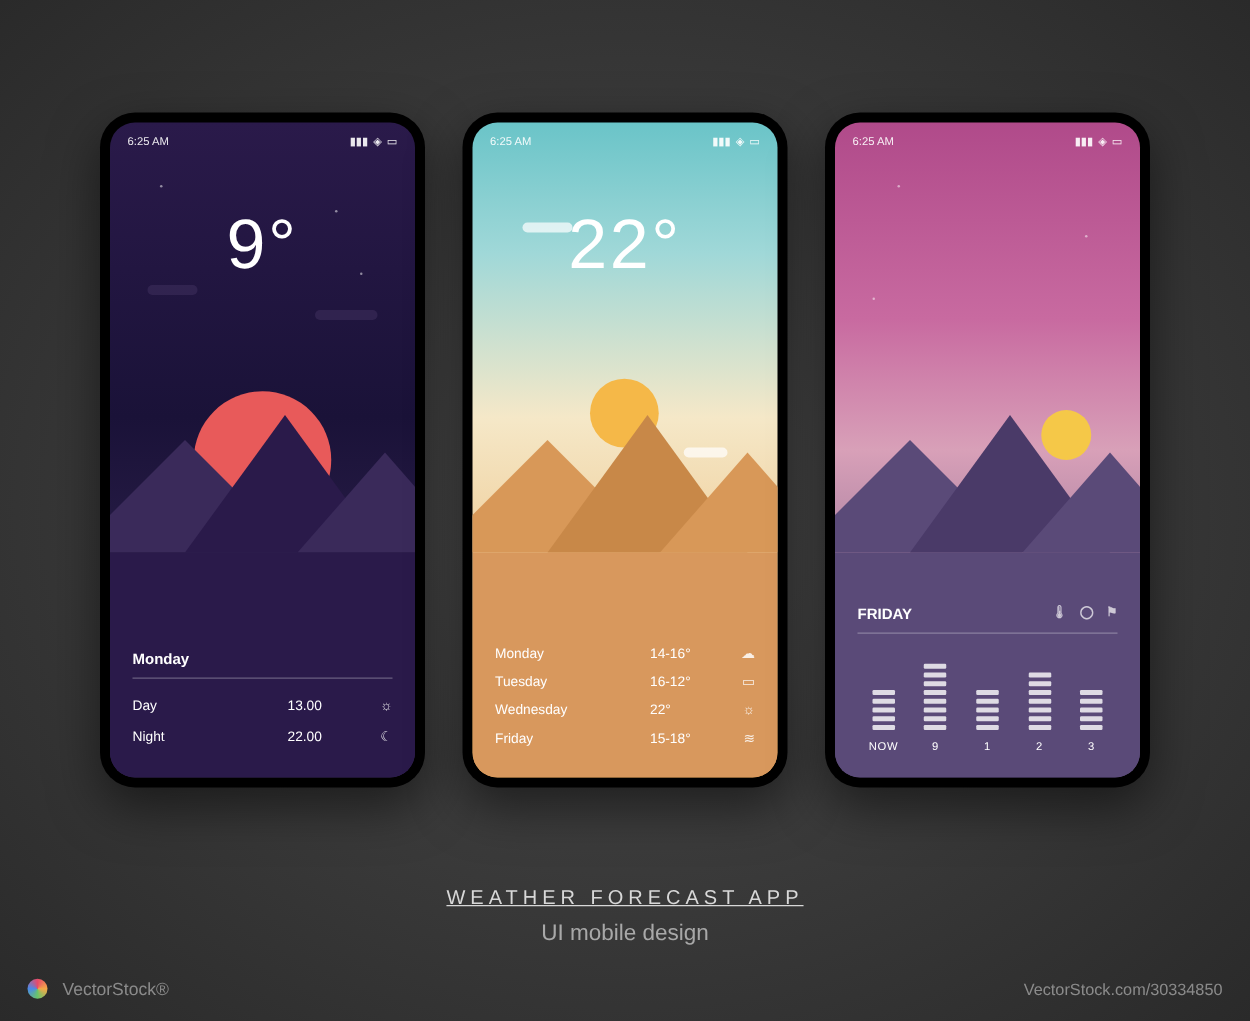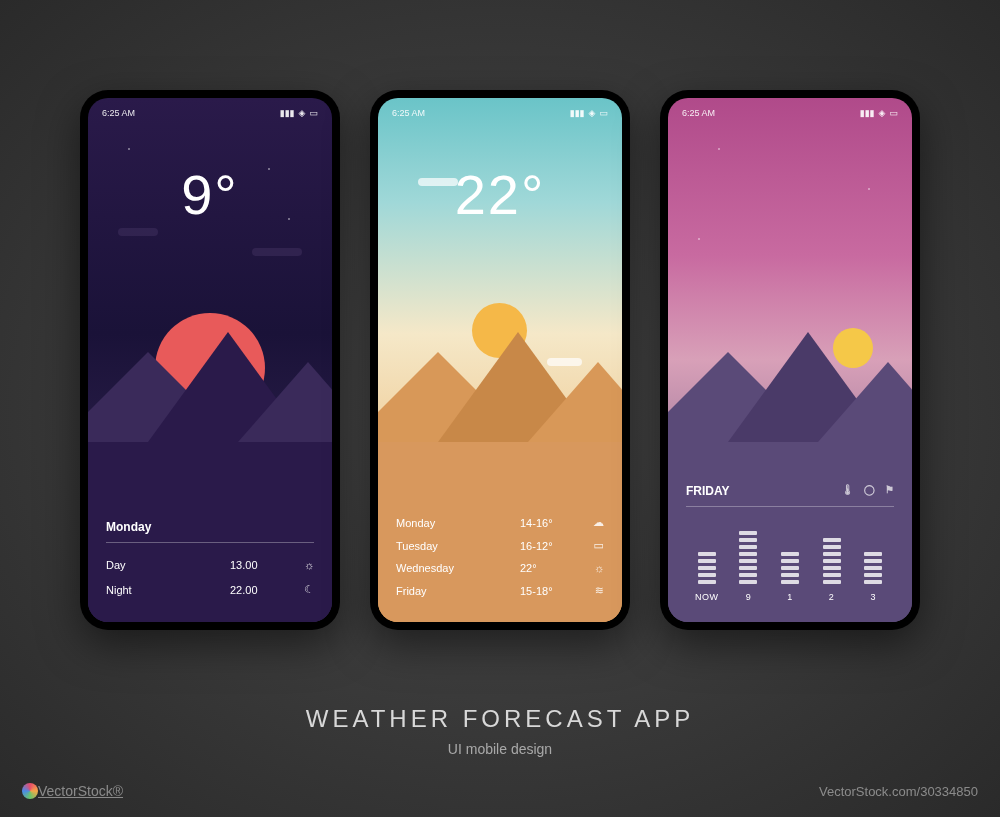--- a/index.html
+++ b/index.html
@@ -182,29 +182,29 @@
   .hour-label { font-size: 9px; font-weight: 500; letter-spacing: 0.5px; }
 
   
   .footer {
     position: absolute;
     left: 0; right: 0;
     bottom: 60px;
     text-align: center;
     color: #d8d8d8;
   }
-  .footer .title { font-size: 24px; letter-spacing: 4px; font-weight: 400; }
-  .footer .sub { font-size: 14px; margin-top: 8px; opacity: 0.7; }
+  .footer .title { font-size: 16px; letter-spacing: 4px; font-weight: 400; text-decoration: underline; }
+  .footer .sub { font-size: 18px; margin-top: 8px; opacity: 0.7; }
 
   .watermark-l {
     position: absolute;
     bottom: 18px; left: 22px;
     color: rgba(200,200,200,0.6);
     font-size: 14px;
-    display: flex; align-items: flex-end; gap: 0; text-decoration: underline;
+    display: flex; align-items: flex-end; gap: 12px;
   }
   .watermark-r {
     position: absolute;
     bottom: 18px; right: 22px;
     color: rgba(200,200,200,0.6);
     font-size: 13px;
   }
   .vs-logo {
     width: 16px; height: 16px; border-radius: 50%;
     background: conic-gradient(#e84a6a, #f5a848, #6ac46a, #4a8ae8, #e84a6a);

